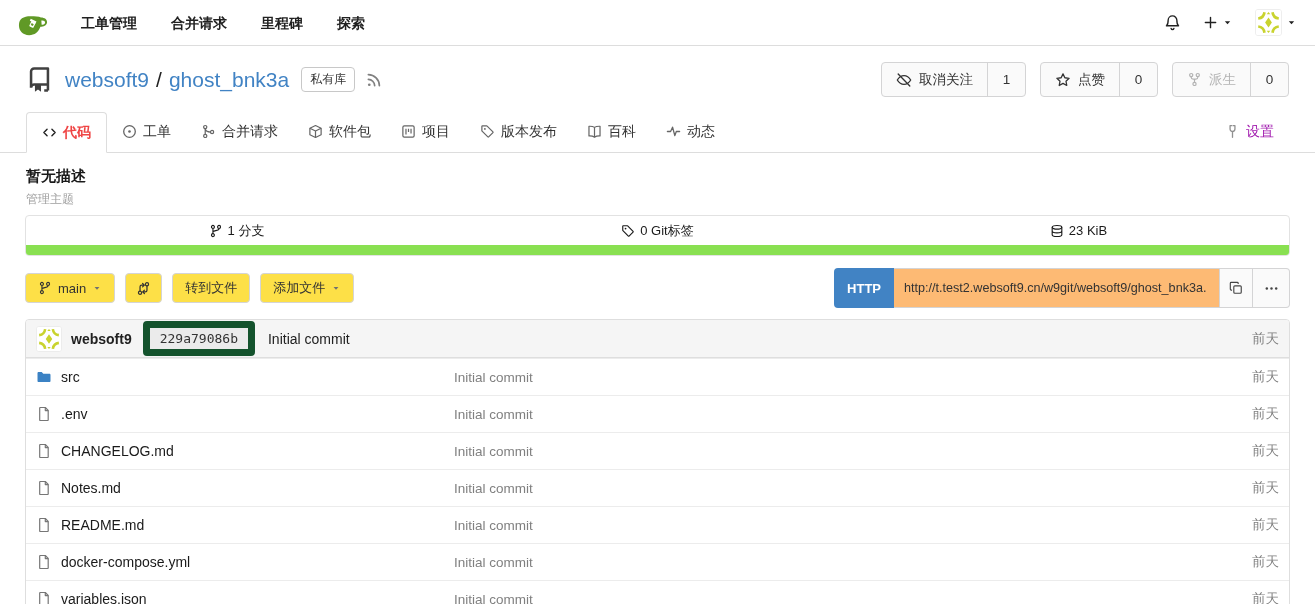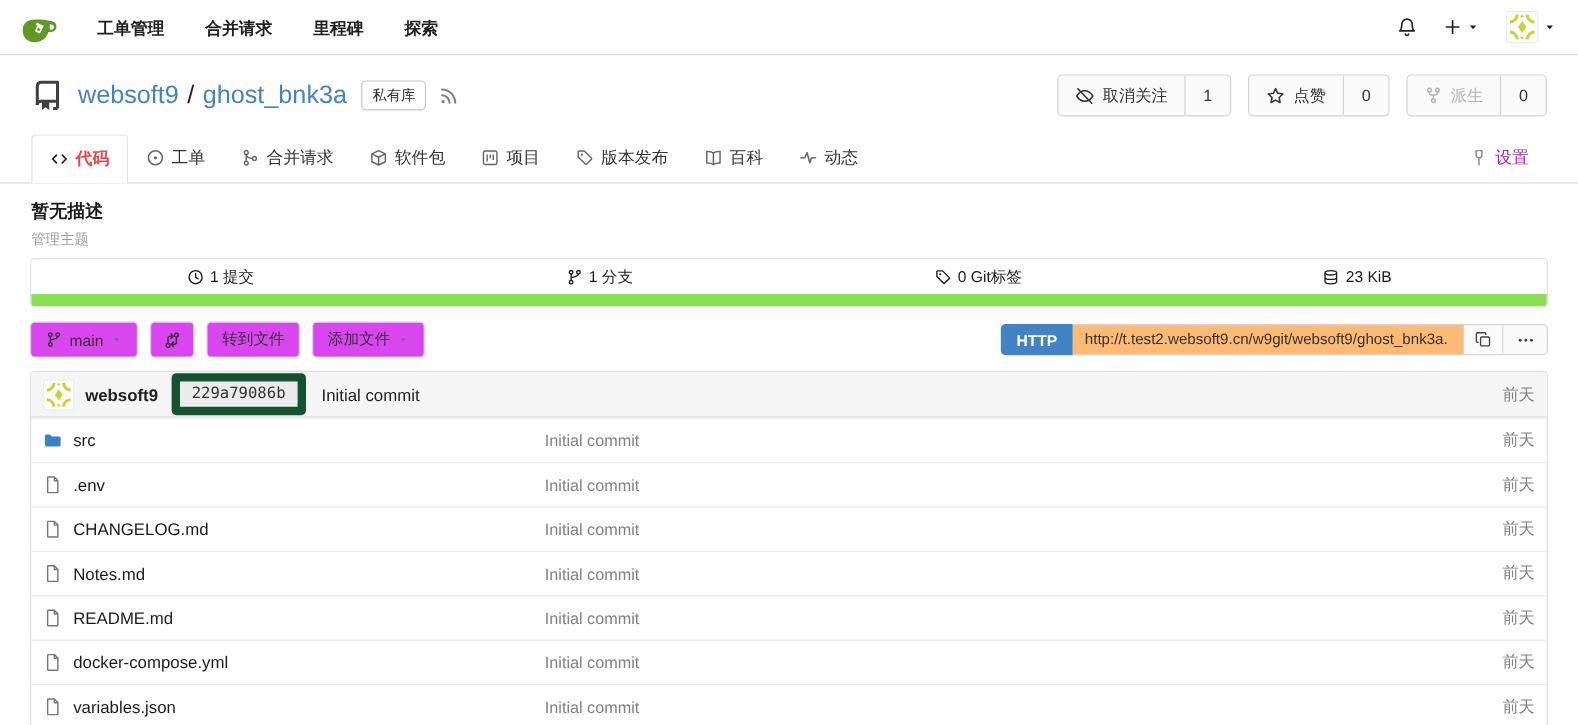--- a/index.html
+++ b/index.html
@@ -49,26 +49,26 @@
 
   
   .stats-box { margin:7px 25px 0 25px; border:1px solid #e2e2e2; border-radius:4px; overflow:hidden; }
   .stats-row { display:flex; height:29px; }
   .stat { flex:1; display:flex; align-items:center; justify-content:center; gap:5px; font-size:13px; color:#1a1a1a; cursor:pointer; }
   .stat .ic { color:#1a1a1a; }
   .lang-bar { height:10px; width:100%; }
 
   
   .branch-bar { margin:12px 25px 0 25px; display:flex; align-items:center; }
-  .btn { display:flex; align-items:center; gap:6px; height:30px; padding:0 12px; background:#d946ef;
+  .btn { display:flex; align-items:center; gap:6px; height:30px; padding:0 12px; background:#fde047;
     border:1px solid #d4d4d5; border-radius:4px; font-size:13px; color:#333; cursor:pointer; white-space:nowrap; }
   .btn + .btn { margin-left:10px; }
   .btn .caret { color:#707070; }
   .btn-icon { padding:0 10px; }
-  .clone-group { margin-left:auto; display:flex; height:26px; }
+  .clone-group { margin-left:auto; display:flex; height:40px; }
   .proto-btn { display:flex; align-items:center; padding:0 13px; background:#4183c4; color:#fff;
     font-size:13px; font-weight:700; border-radius:4px 0 0 4px; cursor:pointer; }
   .clone-url { width:326px; display:flex; align-items:center; padding:0 10px; border:1px solid #d4d4d5;
     border-left:none; font-size:12.6px; color:#333; background:#fdba74; white-space:nowrap; overflow:hidden; cursor:text; }
   .sq-btn { width:33px; display:flex; align-items:center; justify-content:center; background:#fafafa;
     border:1px solid #d4d4d5; border-left:none; color:#444; cursor:pointer; }
   .sq-btn.last { border-radius:0 4px 4px 0; width:37px; }
 
   
   .file-table { margin:11px 25px 0 25px; border:1px solid #dedede; border-radius:4px; overflow:hidden; background:#fff; }
@@ -352,26 +352,20 @@
 
 <div class="desc">
   <div class="desc-empty">暂无描述</div>
   <span class="manage-topics">管理主题</span>
 </div>
 
 <div class="stats-box">
   <div class="stats-row">
     <span class="stat">
       <svg class="ic" width="14" height="14">
-          <use href="#i-clock"></use>
-        </svg>
-      <span>1 提交</span>
-    </span>
-    <span class="stat">
-      <svg class="ic" width="14" height="14">
           <use href="#i-branch"></use>
         </svg>
       <span>1 分支</span>
     </span>
     <span class="stat">
       <svg class="ic" width="14" height="14">
           <use href="#i-tag"></use>
         </svg>
       <span>0 Git标签</span>
     </span>

